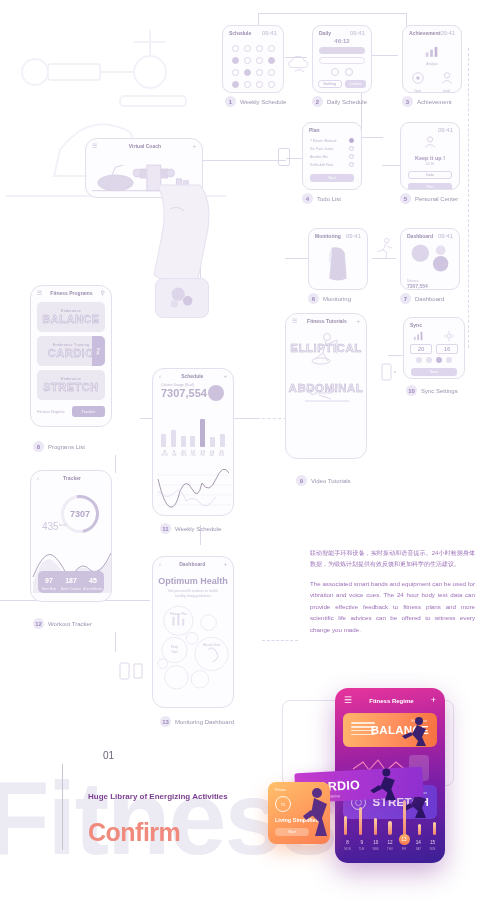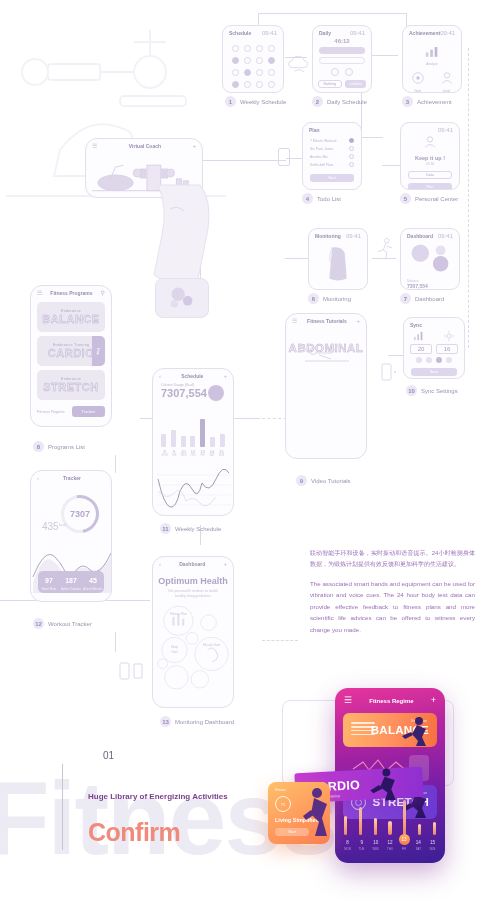--- a/index.html
+++ b/index.html
@@ -637,20 +637,30 @@
 
   <div class="phone" style="left:285px; top:313px; width:82px; height:146px;">
     <div class="scr-head">
       <span class="ic">☰</span>
       <span class="scr-title">Fitness Tutorials</span>
       <span class="ic">+</span>
     </div>
     <div class="vt-item">
       <svg viewBox="0 0 70 34" style="position:absolute;width:70px;height:34px">
         <g fill="none" stroke="#ded7ea" stroke-width="1">
+          <circle cx="36" cy="6" r="3.5"></circle>
+            <path d="M35 10 l-3 12 5 8 M32 22 l-8 6 M37 13 l9 -4 v14"></path>
+          <ellipse cx="30" cy="30" rx="9" ry="3"></ellipse>
+        </g>
+      </svg>
+      <span class="vt-name">ELLIPTICAL</span>
+    </div>
+    <div class="vt-item">
+      <svg viewBox="0 0 70 34" style="position:absolute;width:70px;height:34px">
+        <g fill="none" stroke="#ded7ea" stroke-width="1">
           <circle cx="22" cy="20" r="3.5"></circle>
             <path d="M25 22 h16 l6 -8 M28 24 l12 4"></path>
           <path d="M14 30 h44"></path>
         </g>
       </svg>
       <span class="vt-name">ABDOMINAL</span>
     </div>
   </div>
   <div class="cap" style="left:296px; top:475px;">
     <span class="num">9</span>

